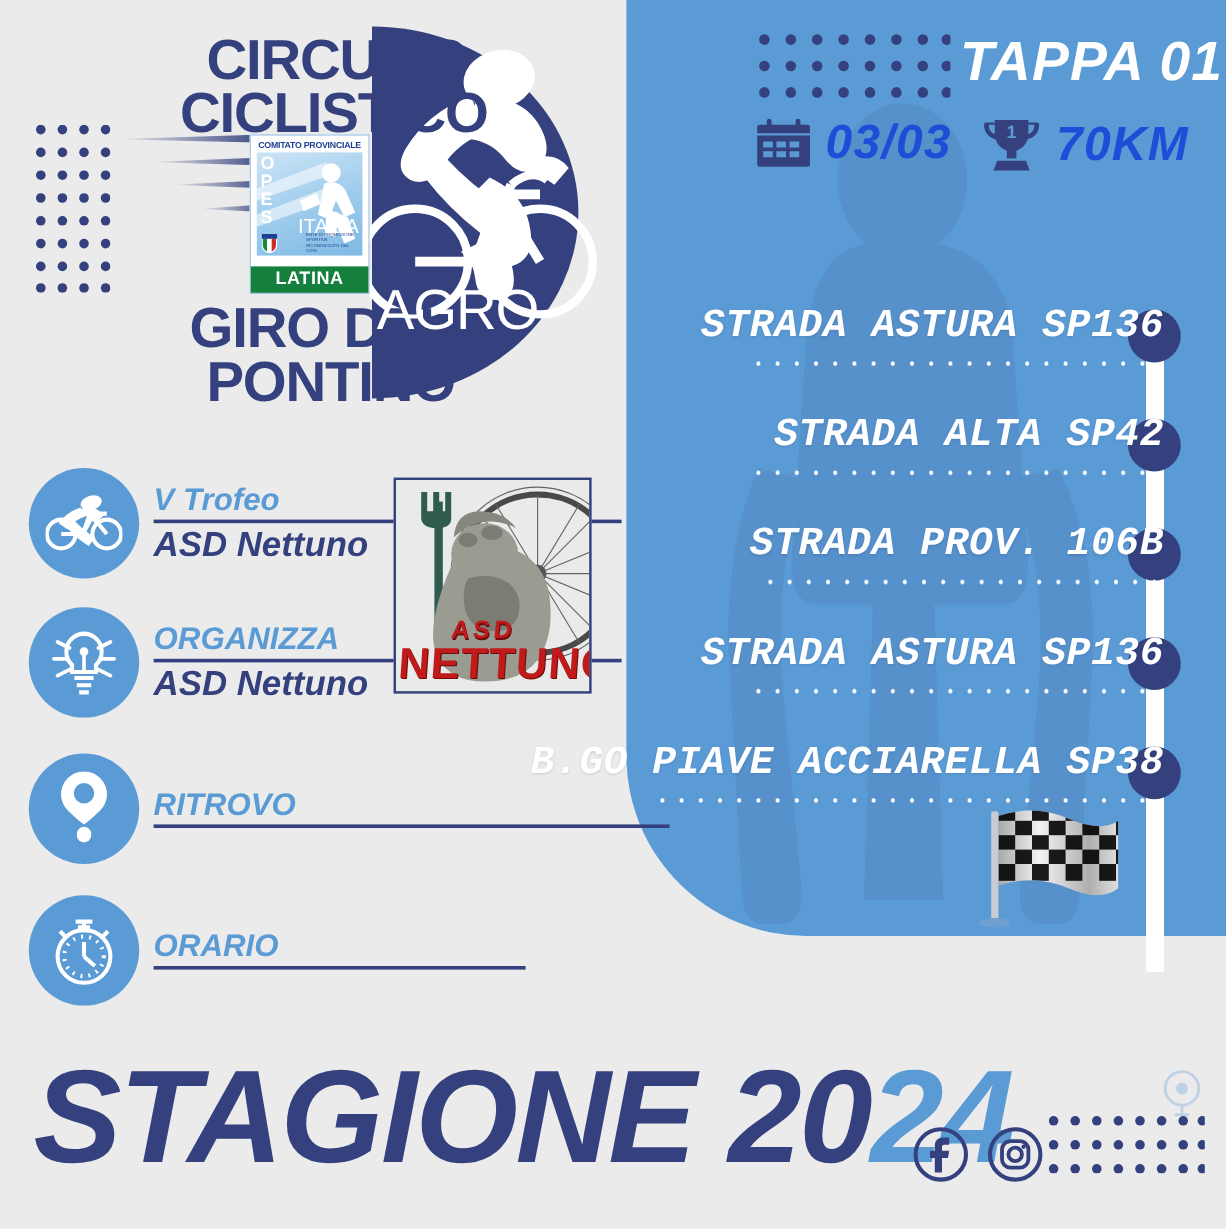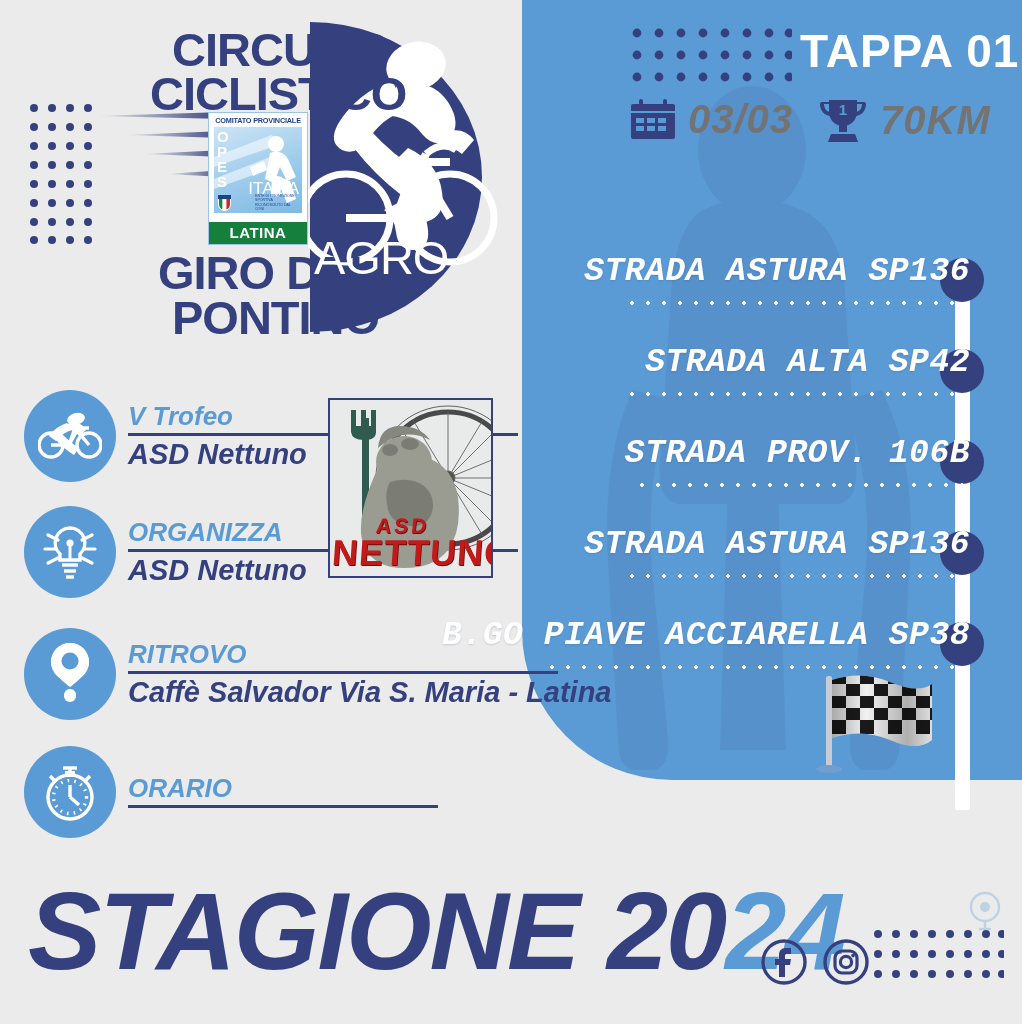--- a/index.html
+++ b/index.html
@@ -46,38 +46,39 @@
     height: 58px;
   }
   #tappa-title {
     position: absolute;
     left: 800px;
     top: 24px;
     width: 200px;
     text-align: right;
     font-size: 46px;
     font-weight: bold;
+    font-style: italic;
     color: #ffffff;
     letter-spacing: 1px;
     white-space: nowrap;
   }
   .meta-row {
     position: absolute;
     top: 96px;
     display: flex;
     align-items: center;
     gap: 12px;
   }
   #meta-date { left: 630px; }
   #meta-dist { left: 818px; }
   .meta-value {
     font-size: 40px;
     font-weight: bold;
     font-style: italic;
-    color: #737373;
+    color: #1d4ed8;
     letter-spacing: 1px;
     white-space: nowrap;
   }
   .meta-icon { display: block; }
 
   
   #timeline-bar {
     position: absolute;
     left: 955px;
     top: 280px;
@@ -673,21 +674,20 @@
       <svg width="44" height="62" viewBox="0 0 44 62" xmlns="http://www.w3.org/2000/svg">
         <path d="M22 0 A19 19 0 0 0 22 38 A19 19 0 0 0 22 0z M22 46 a6 6 0 1 0 .1 0z" fill="#ffffff"></path>
         <path d="M22 0a19 19 0 0 0-19 19c0 12 19 25 19 25s19-13 19-25A19 19 0 0 0 22 0z" fill="#ffffff"></path>
         <circle cx="22" cy="18" r="8.5" fill="#5b9bd5"></circle>
         <circle cx="22" cy="53" r="6" fill="#ffffff"></circle>
       </svg>
     </div>
     <div class="info-text">
       <div class="info-label">RITROVO</div>
       <div class="info-divider"></div>
-      <div class="info-value">Caffè Salvador Via S. Maria - Latina</div>
     </div>
   </div>
 
   <div class="info-row" id="info-3">
     <div class="info-icon-circle">
       <svg width="62" height="62" viewBox="0 0 62 62" xmlns="http://www.w3.org/2000/svg">
         <g fill="none" stroke="#ffffff" stroke-width="3.4">
           <circle cx="31" cy="36" r="22"></circle>
           <circle cx="31" cy="36" r="16.5" stroke-dasharray="1.6 5.2"></circle>
           <path d="M31 36 L31 24"></path>

